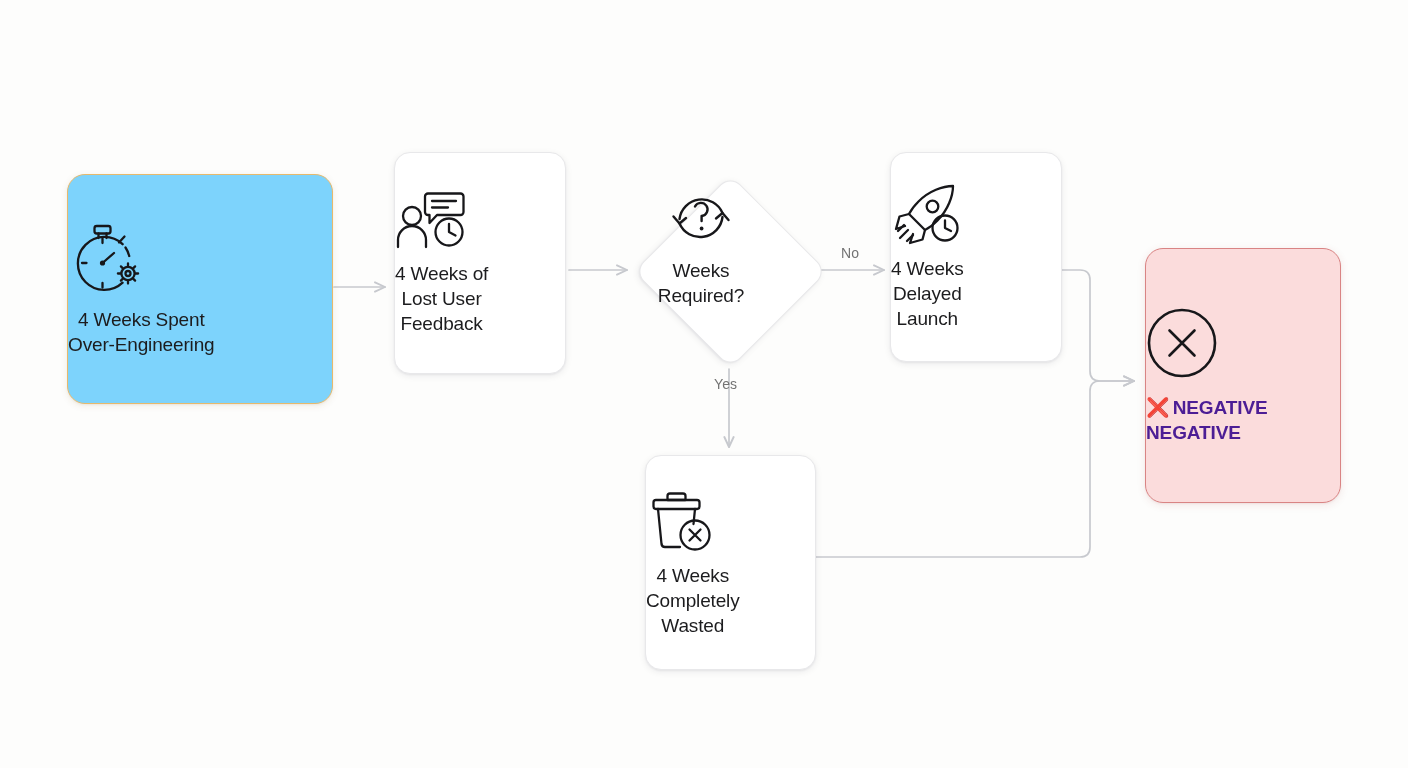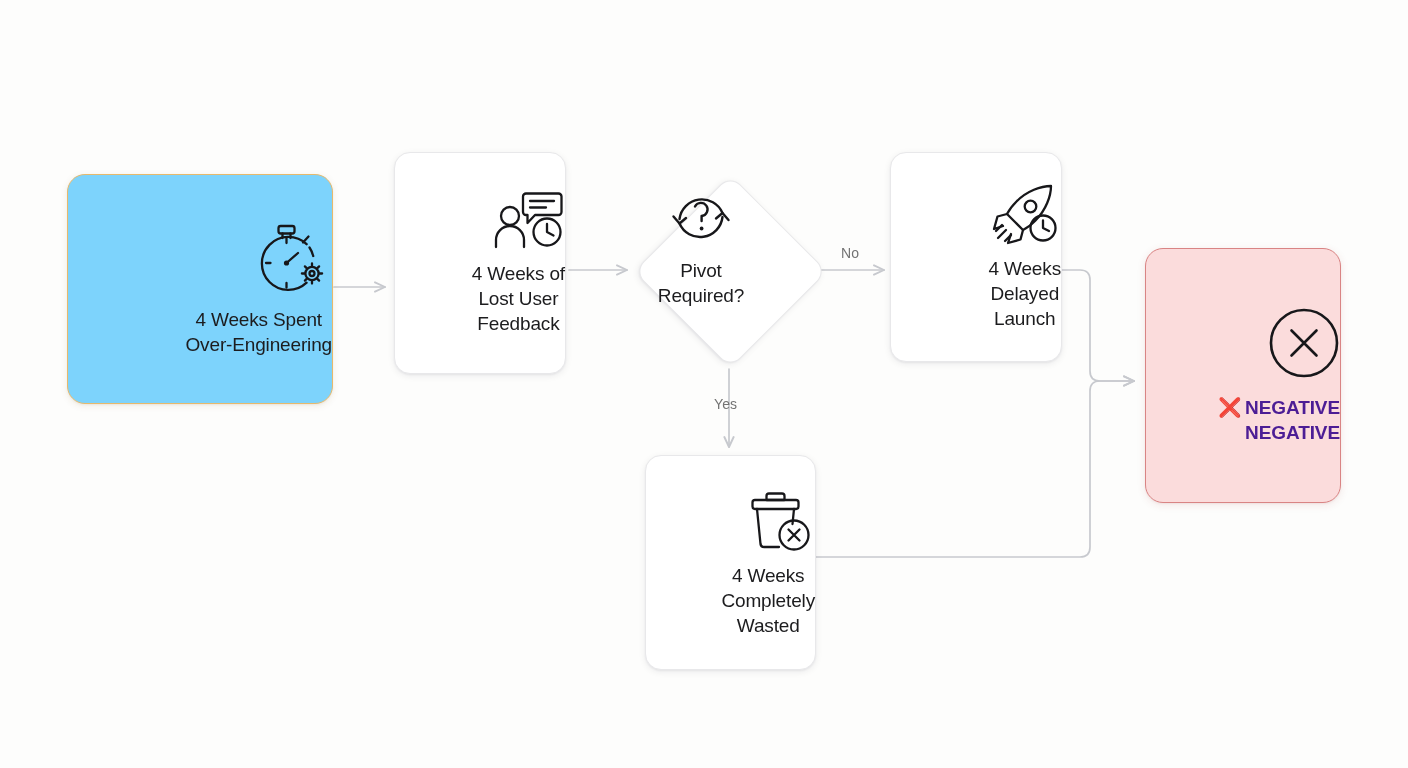--- a/index.html
+++ b/index.html
@@ -26,21 +26,21 @@
     left: 0; top: 0;
     width: 1408px;
     height: 768px;
     pointer-events: none;
   }
   .node {
     position: absolute;
     box-sizing: border-box;
     display: flex;
     flex-direction: column;
-    align-items: flex-end;
+    align-items: flex-start;
     justify-content: center;
     text-align: center;
   }
   .card {
     border-radius: 16px;
     background: #ffffff;
     border: 1px solid #e8e8ea;
     box-shadow: 0 2px 7px rgba(20,20,40,0.075), 0 1px 2px rgba(20,20,40,0.05);
   }
   .card-start {
@@ -146,21 +146,21 @@
 
       <path d="M 729 369 L 729 447" marker-end="url(#arrowdown)"></path>
 
       <path d="M 1062 270 L 1080 270 Q 1090 270 1090 280 L 1090 371 Q 1090 381 1100 381 L 1134 381" marker-end="url(#arrow)"></path>
 
       <path d="M 816 557 L 1080 557 Q 1090 557 1090 547 L 1090 391 Q 1090 381 1100 381 L 1134 381" marker-end="url(#arrow)"></path>
     </g>
   </svg>
 
   <div class="edge-label" style="left:841px; top:245px;">No</div>
-  <div class="edge-label" style="left:714px; top:396px;">Yes</div>
+  <div class="edge-label" style="left:714px; top:376px;">Yes</div>
 
   <div class="node card-start" style="left:67px; top:174px; width:266px; height:230px;">
     <span class="icon">
       <svg width="80" height="76" viewBox="0 0 80 76" fill="none" stroke="#17171a" stroke-width="2.3" stroke-linecap="round" stroke-linejoin="round">
 
         <rect x="26.5" y="4" width="16" height="7.5" rx="2.2"></rect>
         <path d="M30.5 11.5 L30.5 16 M38.5 11.5 L38.5 16"></path>
 
         <path d="M56.5 14.5 L51 20.5"></path>
 
@@ -213,21 +213,21 @@
           <path d="M10.5 36.5 A22.5 22.5 0 0 0 53.5 30"></path>
           <path d="M53.5 26 A22.5 22.5 0 0 0 10.5 32"></path>
 
           <path d="M4.5 29.5 L10.5 36.5 L17 31"></path>
           <path d="M59.5 33 L53.5 26 L47 31.5"></path>
 
           <path d="M26 19.5 A6.6 6.6 0 1 1 32.6 29 L32.6 34"></path>
           <circle cx="32.6" cy="41.5" r="1.9" fill="#17171a" stroke="none"></circle>
         </svg>
       </span>
-      <div class="node-label">Pivot
+      <div class="node-label">Weeks
 Required?</div>
     </div>
   </div>
 
   <div class="node card" style="left:890px; top:152px; width:172px; height:210px;">
     <span class="icon">
       <svg width="72" height="64" viewBox="0 0 72 64" fill="none" stroke="#17171a" stroke-width="2.3" stroke-linecap="round" stroke-linejoin="round">
 
         <path d="M62 3 C52 3 38 8 27.5 18.5 C21 25 18 31 18 31 L26 39 L34 47
                  C34 47 40 44 46.5 37.5 C57 27 62 13 62 3 Z"></path>

